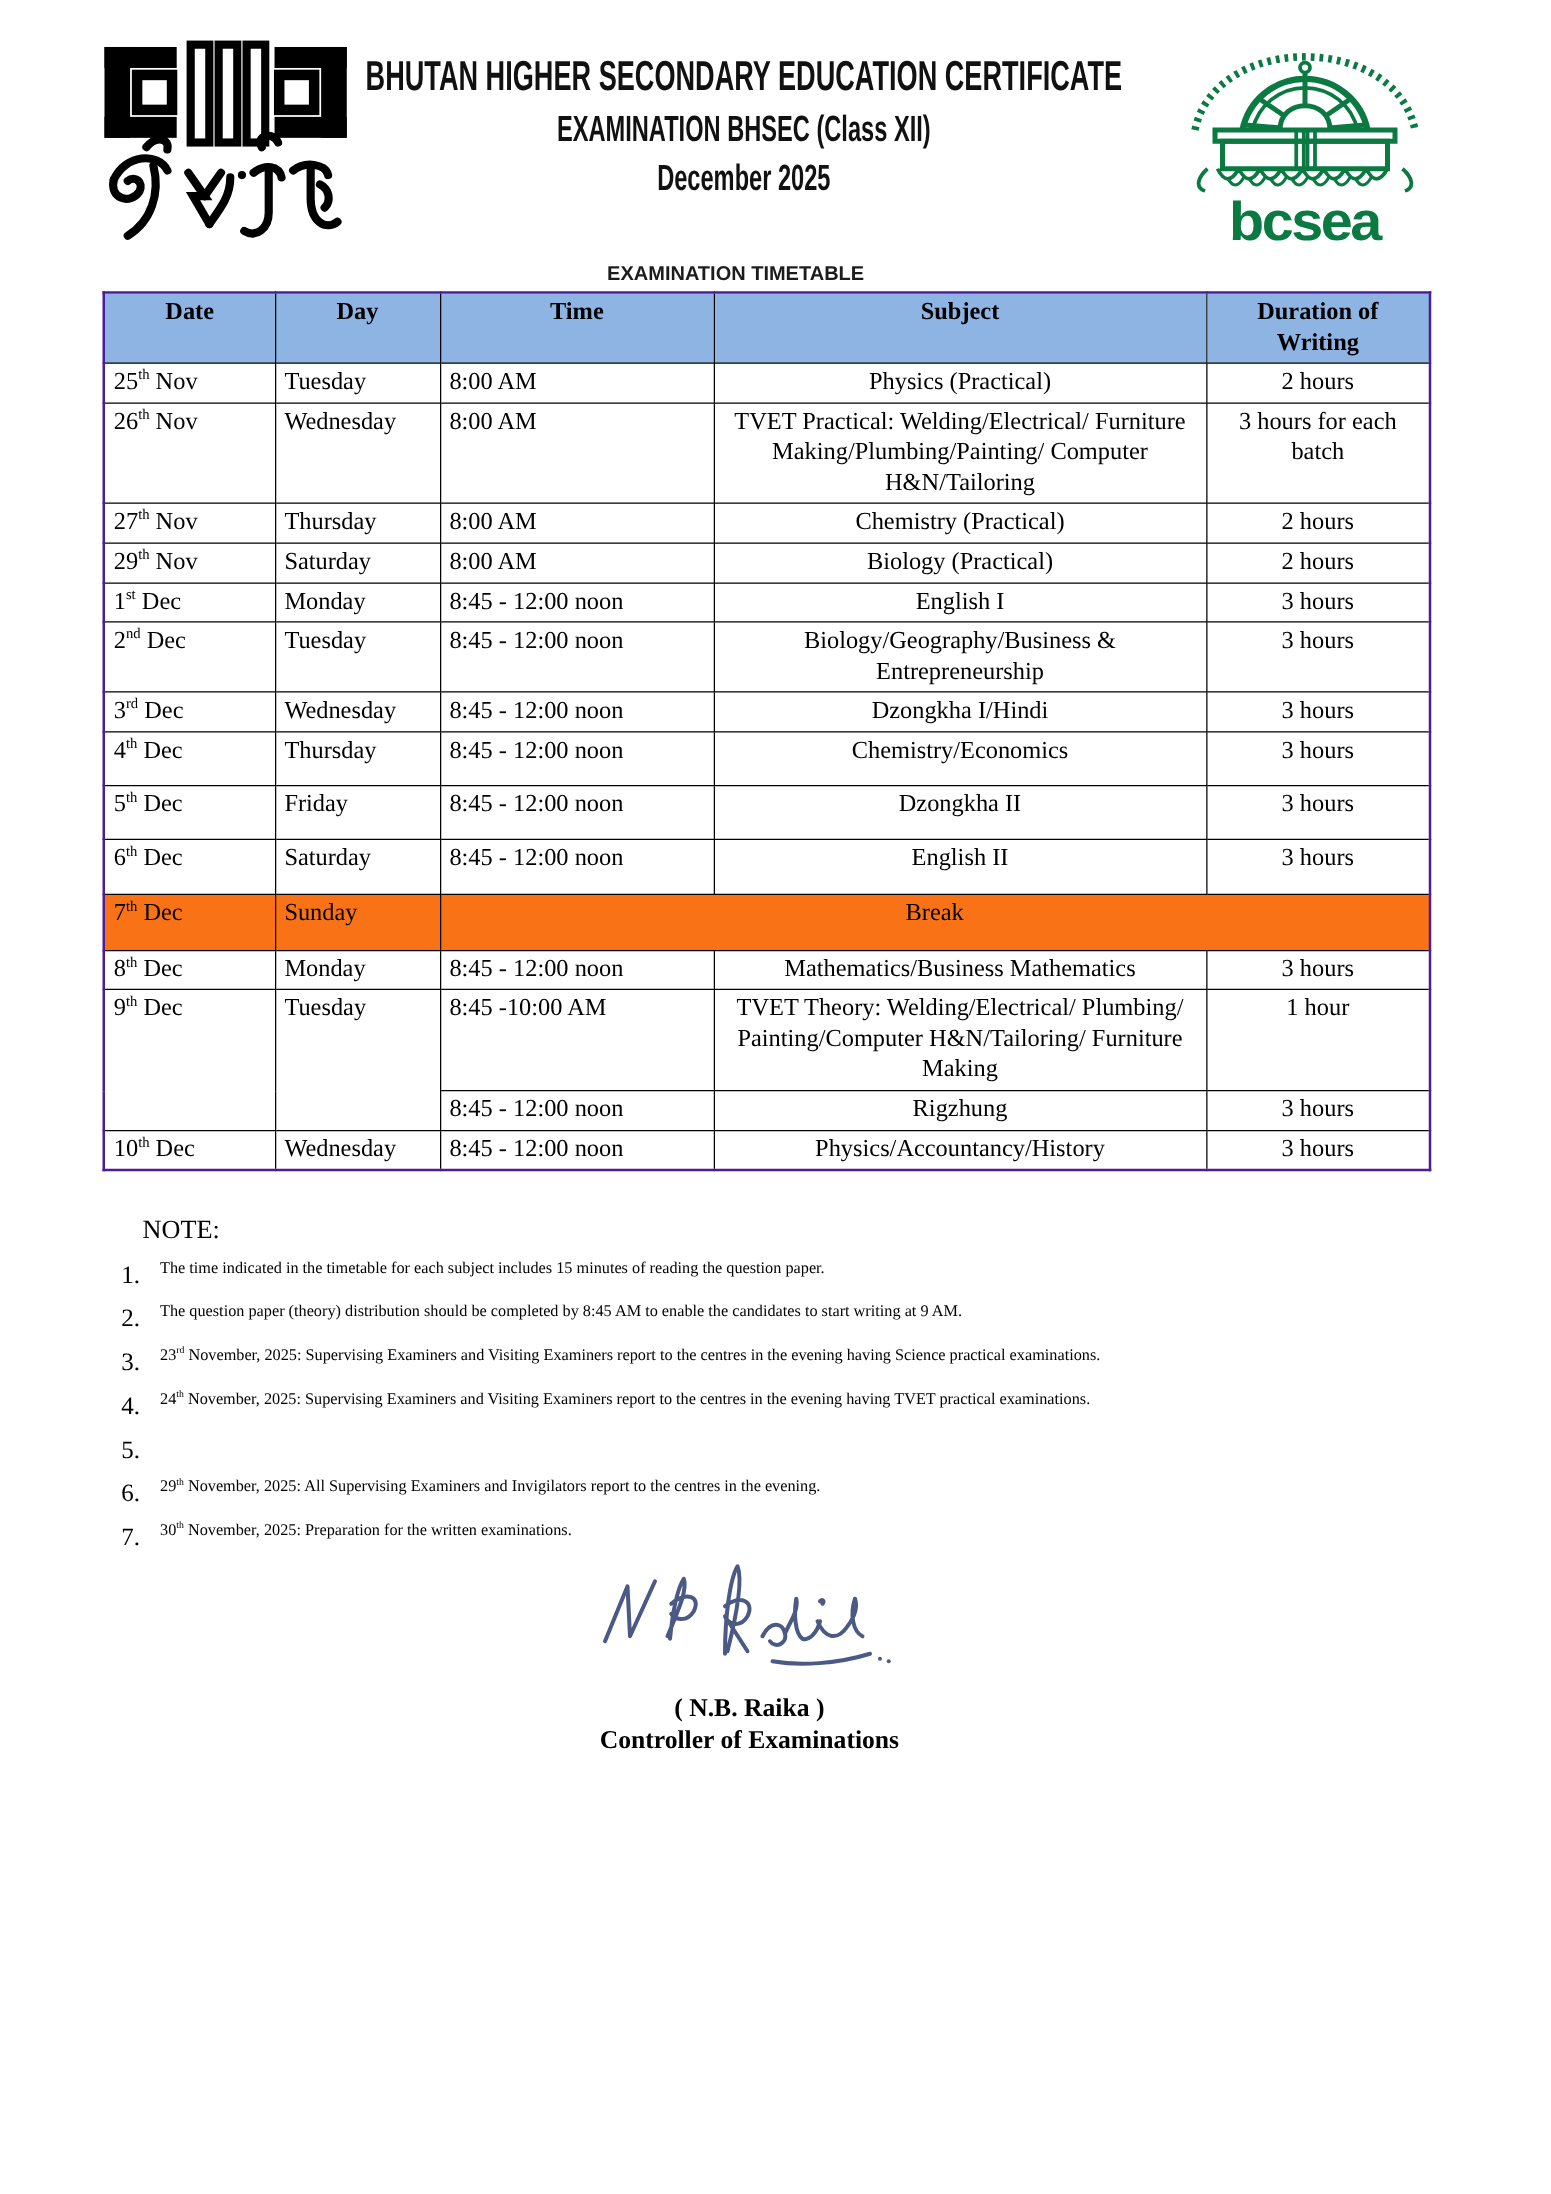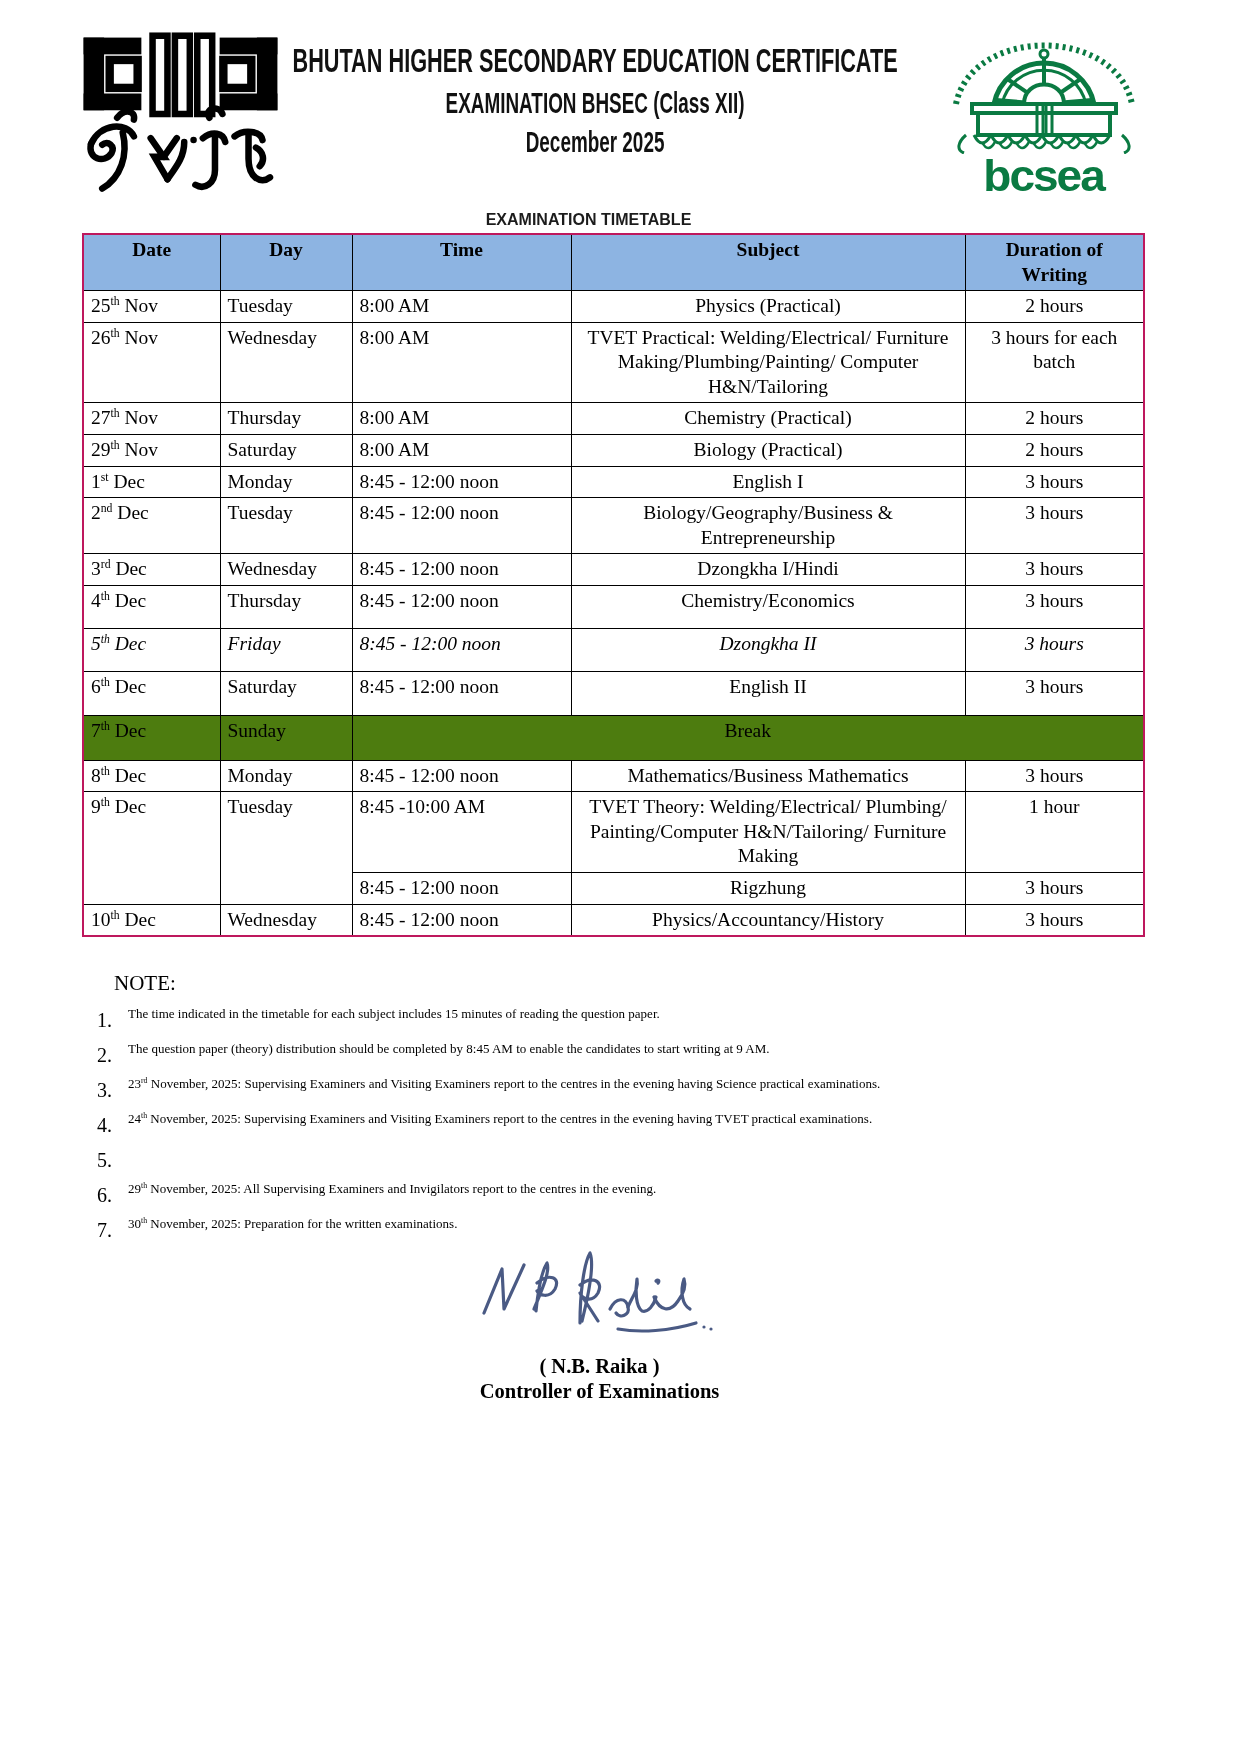--- a/index.html
+++ b/index.html
@@ -24,36 +24,36 @@
     color:#0a7a42;letter-spacing:-2px;line-height:0.8;transform:scale(1,0.95);
   }
   
   .tt-title{
     width:1061px;margin:6px 0 4px 58px;text-align:center;
     font-family:"Liberation Sans", sans-serif;font-weight:bold;font-size:16px;color:#1c1c1c;
     letter-spacing:0px;
   }
   table.tt{
     border-collapse:collapse;table-layout:fixed;width:1061px;margin-left:82px;
-    border:2px solid #be185d;
+    border:2px solid #4c1d95;
   }
   table.tt th, table.tt td{
     border:1px solid #000;font-size:19.5px;line-height:1.26;
     padding:3px 7px;vertical-align:top;overflow:hidden;
   }
   table.tt th{
     background:#8db4e2;font-weight:bold;text-align:center;height:46px;
   }
   td.c-date,td.c-day,td.c-time{text-align:left;}
   td.c-subj,td.c-dur{text-align:center;}
   sup{font-size:0.6em;line-height:0;}
-  tr.break-row td{background:#4d7c0f;}
+  tr.break-row td{background:#f97316;}
   td.break-cell{text-align:center;margin-top:28px;}
   #tt-body tr:nth-child(8) td{height:36px;}
-  #tt-body tr:nth-child(9) td{height:36px;font-style:italic;}
+  #tt-body tr:nth-child(9) td{height:36px;}
   #tt-body tr:nth-child(10) td{height:37px;}
   #tt-body tr:nth-child(11) td{height:38px;}
   
   .notes{margin:34px 0 0 78px;width:1075px;}
   .notes-head{font-weight:normal;font-size:21px;margin-bottom:8px;margin-left:36px;}
   .note-row{display:flex;align-items:flex-start;margin-bottom:3px;}
   .note-num{width:34px;min-width:34px;text-align:right;margin-right:16px;font-size:20px;line-height:1.6;}
   .note-text{font-size:13px;line-height:1.6;}
   
   .sig-block{position:absolute;left:0;top:1245px;width:100%;text-align:center;}

